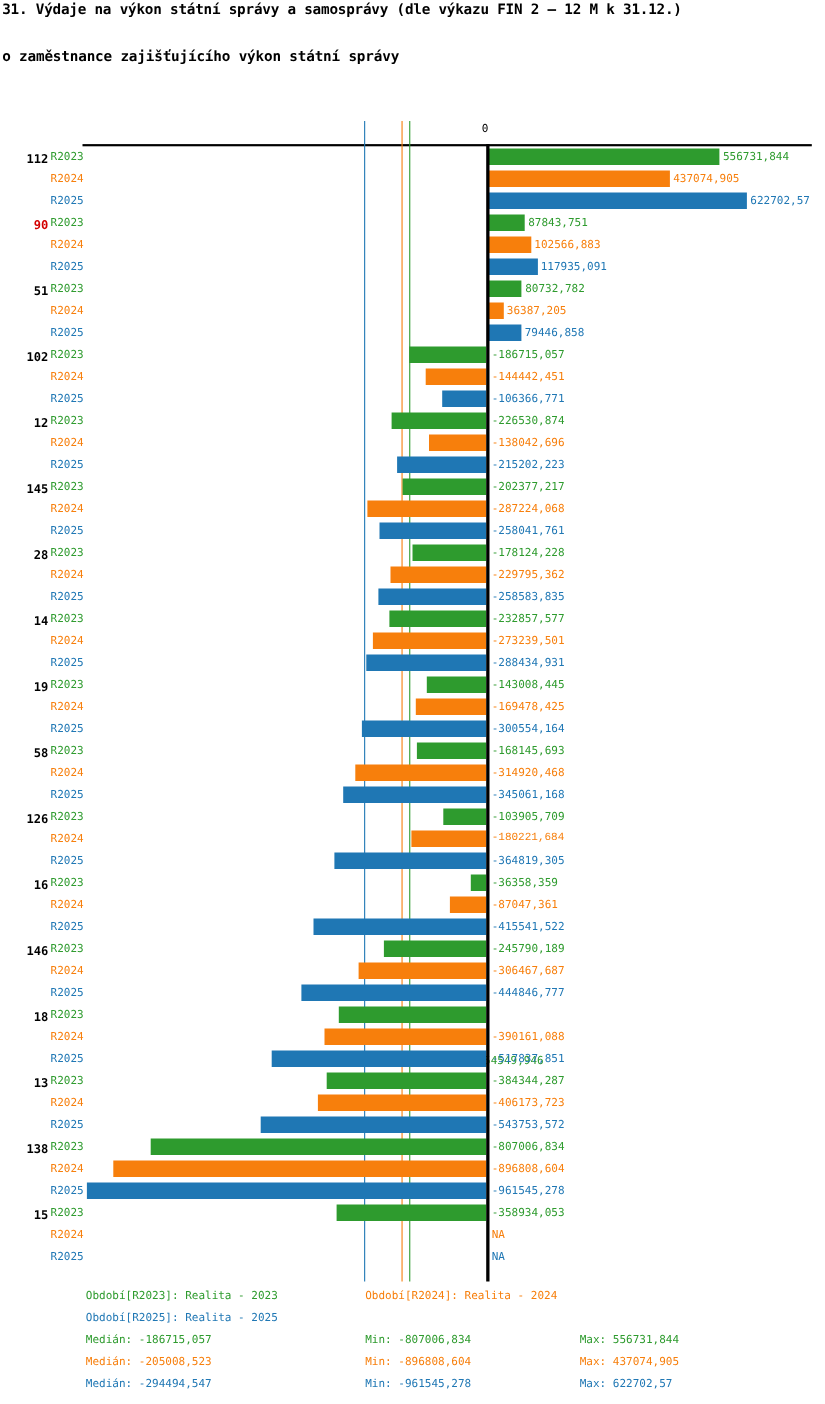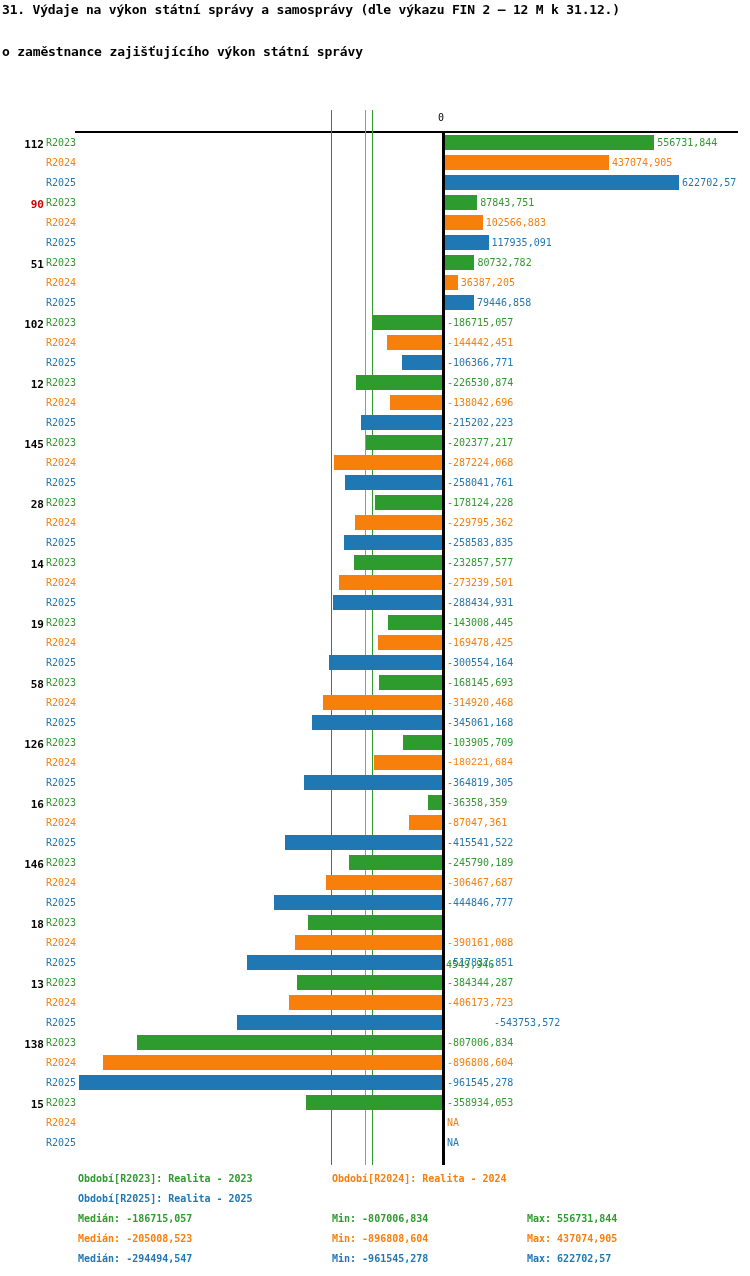--- a/index.html
+++ b/index.html
@@ -56,21 +56,21 @@
     position: absolute; left: 46px; top: 3px;
     font-size: 10px; white-space: nowrap;
   }
   .bar { position: absolute; top: 1px; height: 15px; }
   .bar-val {
     position: absolute; top: 3px;
     font-size: 10px; white-space: nowrap;
   }
 
   
-  #footer { position: absolute; left: 0; top: 1165px; width: 750px; height: 111px; font-weight: bold; }
+  #footer { position: absolute; left: 0; top: 1165px; width: 750px; height: 111px; }
   .lg { position: absolute; font-size: 10px; white-space: nowrap; }
   .c-col1 { left: 78px; }
   .c-col2 { left: 332px; }
   .c-col3 { left: 527px; }
 </style>
 </head>
 <body>
 
 <div id="page">
 
@@ -321,21 +321,21 @@
           <div class="bar-val" style="color: rgb(46, 155, 46); left: 447px;">-384344,287</div>
         </div>
         <div class="row" style="top: 884px;">
           <div class="row-name" style="color: rgb(247, 127, 12);">R2024</div>
           <div class="bar" style="background: rgb(247, 127, 12); width: 153.338px; left: 288.662px;"></div>
           <div class="bar-val" style="color: rgb(247, 127, 12); left: 447px;">-406173,723</div>
         </div>
         <div class="row" style="top: 904px;">
           <div class="row-name" style="color: rgb(31, 119, 180);">R2025</div>
           <div class="bar" style="background: rgb(31, 119, 180); width: 205.276px; left: 236.724px;"></div>
-          <div class="bar-val" style="color: rgb(31, 119, 180); left: 447px; margin-left: 47px;">-543753,572</div>
+          <div class="bar-val" style="color: rgb(31, 119, 180); left: 447px;">-543753,572</div>
         </div>
         <div class="grp-label" style="top: 928px; color: rgb(0, 0, 0);">138</div>
         <div class="row" style="top: 924px;">
           <div class="row-name" style="color: rgb(46, 155, 46);">R2023</div>
           <div class="bar" style="background: rgb(46, 155, 46); width: 304.659px; left: 137.341px;"></div>
           <div class="bar-val" style="color: rgb(46, 155, 46); left: 447px;">-807006,834</div>
         </div>
         <div class="row" style="top: 944px;">
           <div class="row-name" style="color: rgb(247, 127, 12);">R2024</div>
           <div class="bar" style="background: rgb(247, 127, 12); width: 338.561px; left: 103.439px;"></div>

